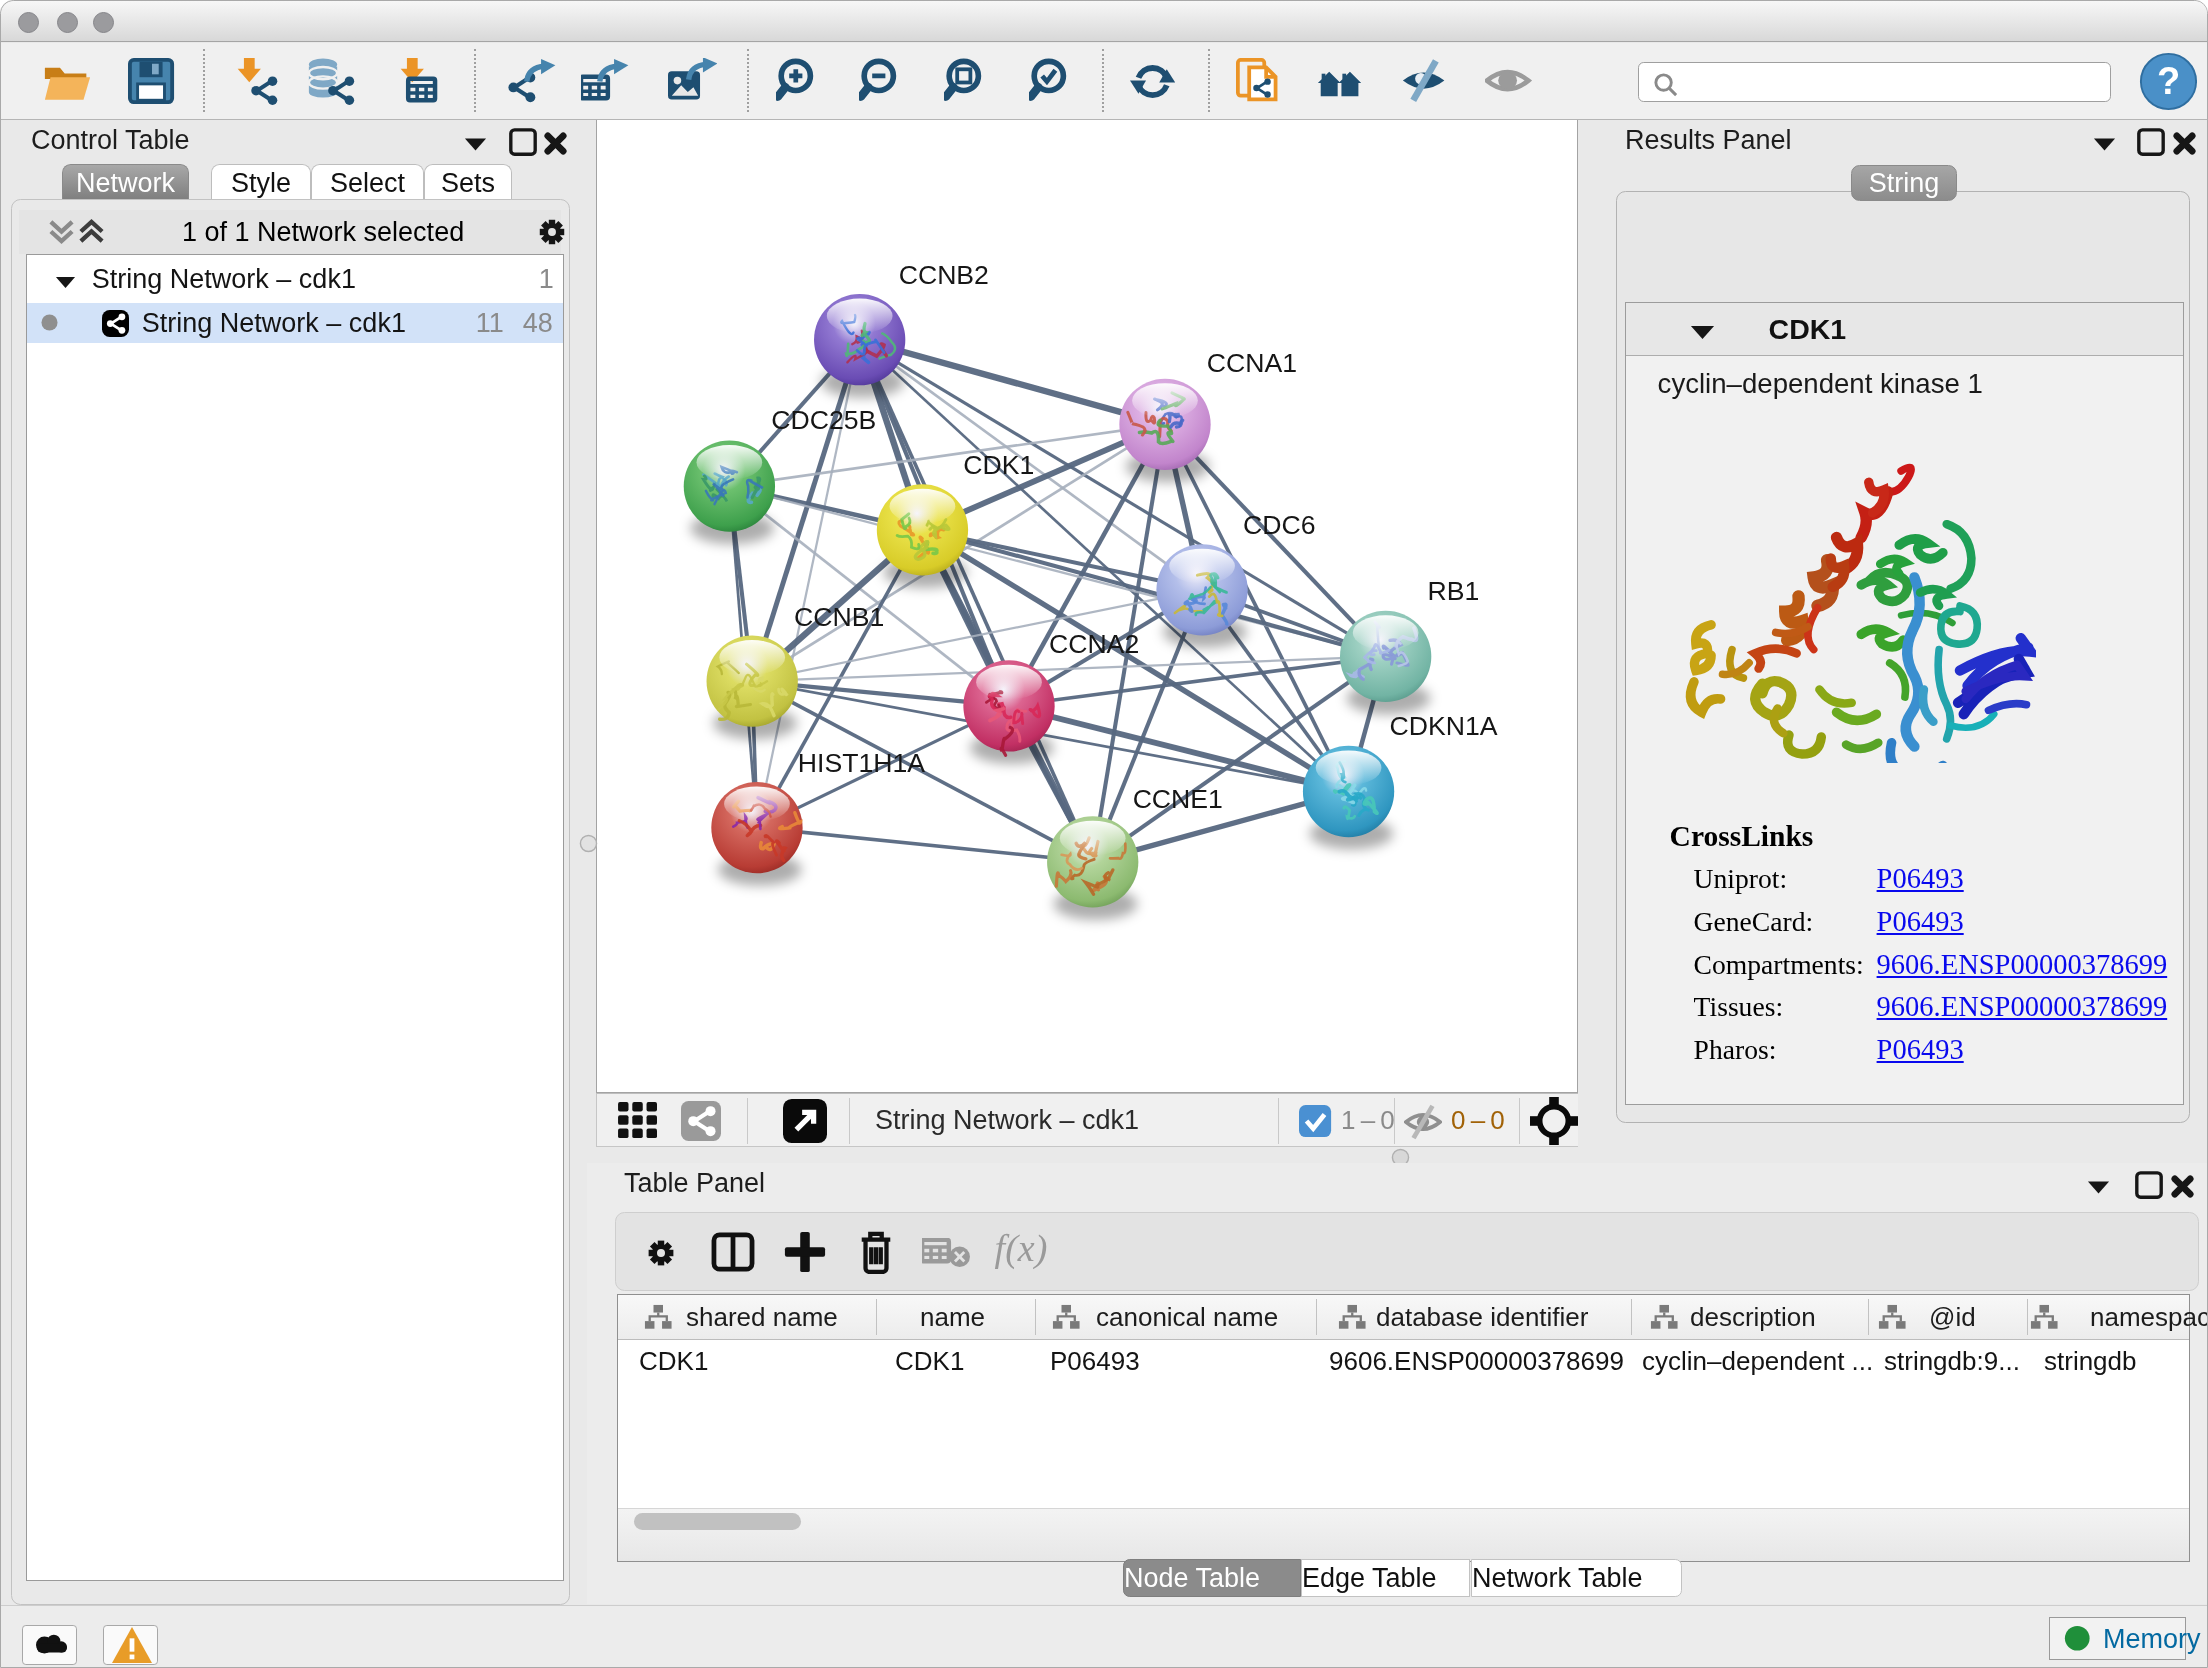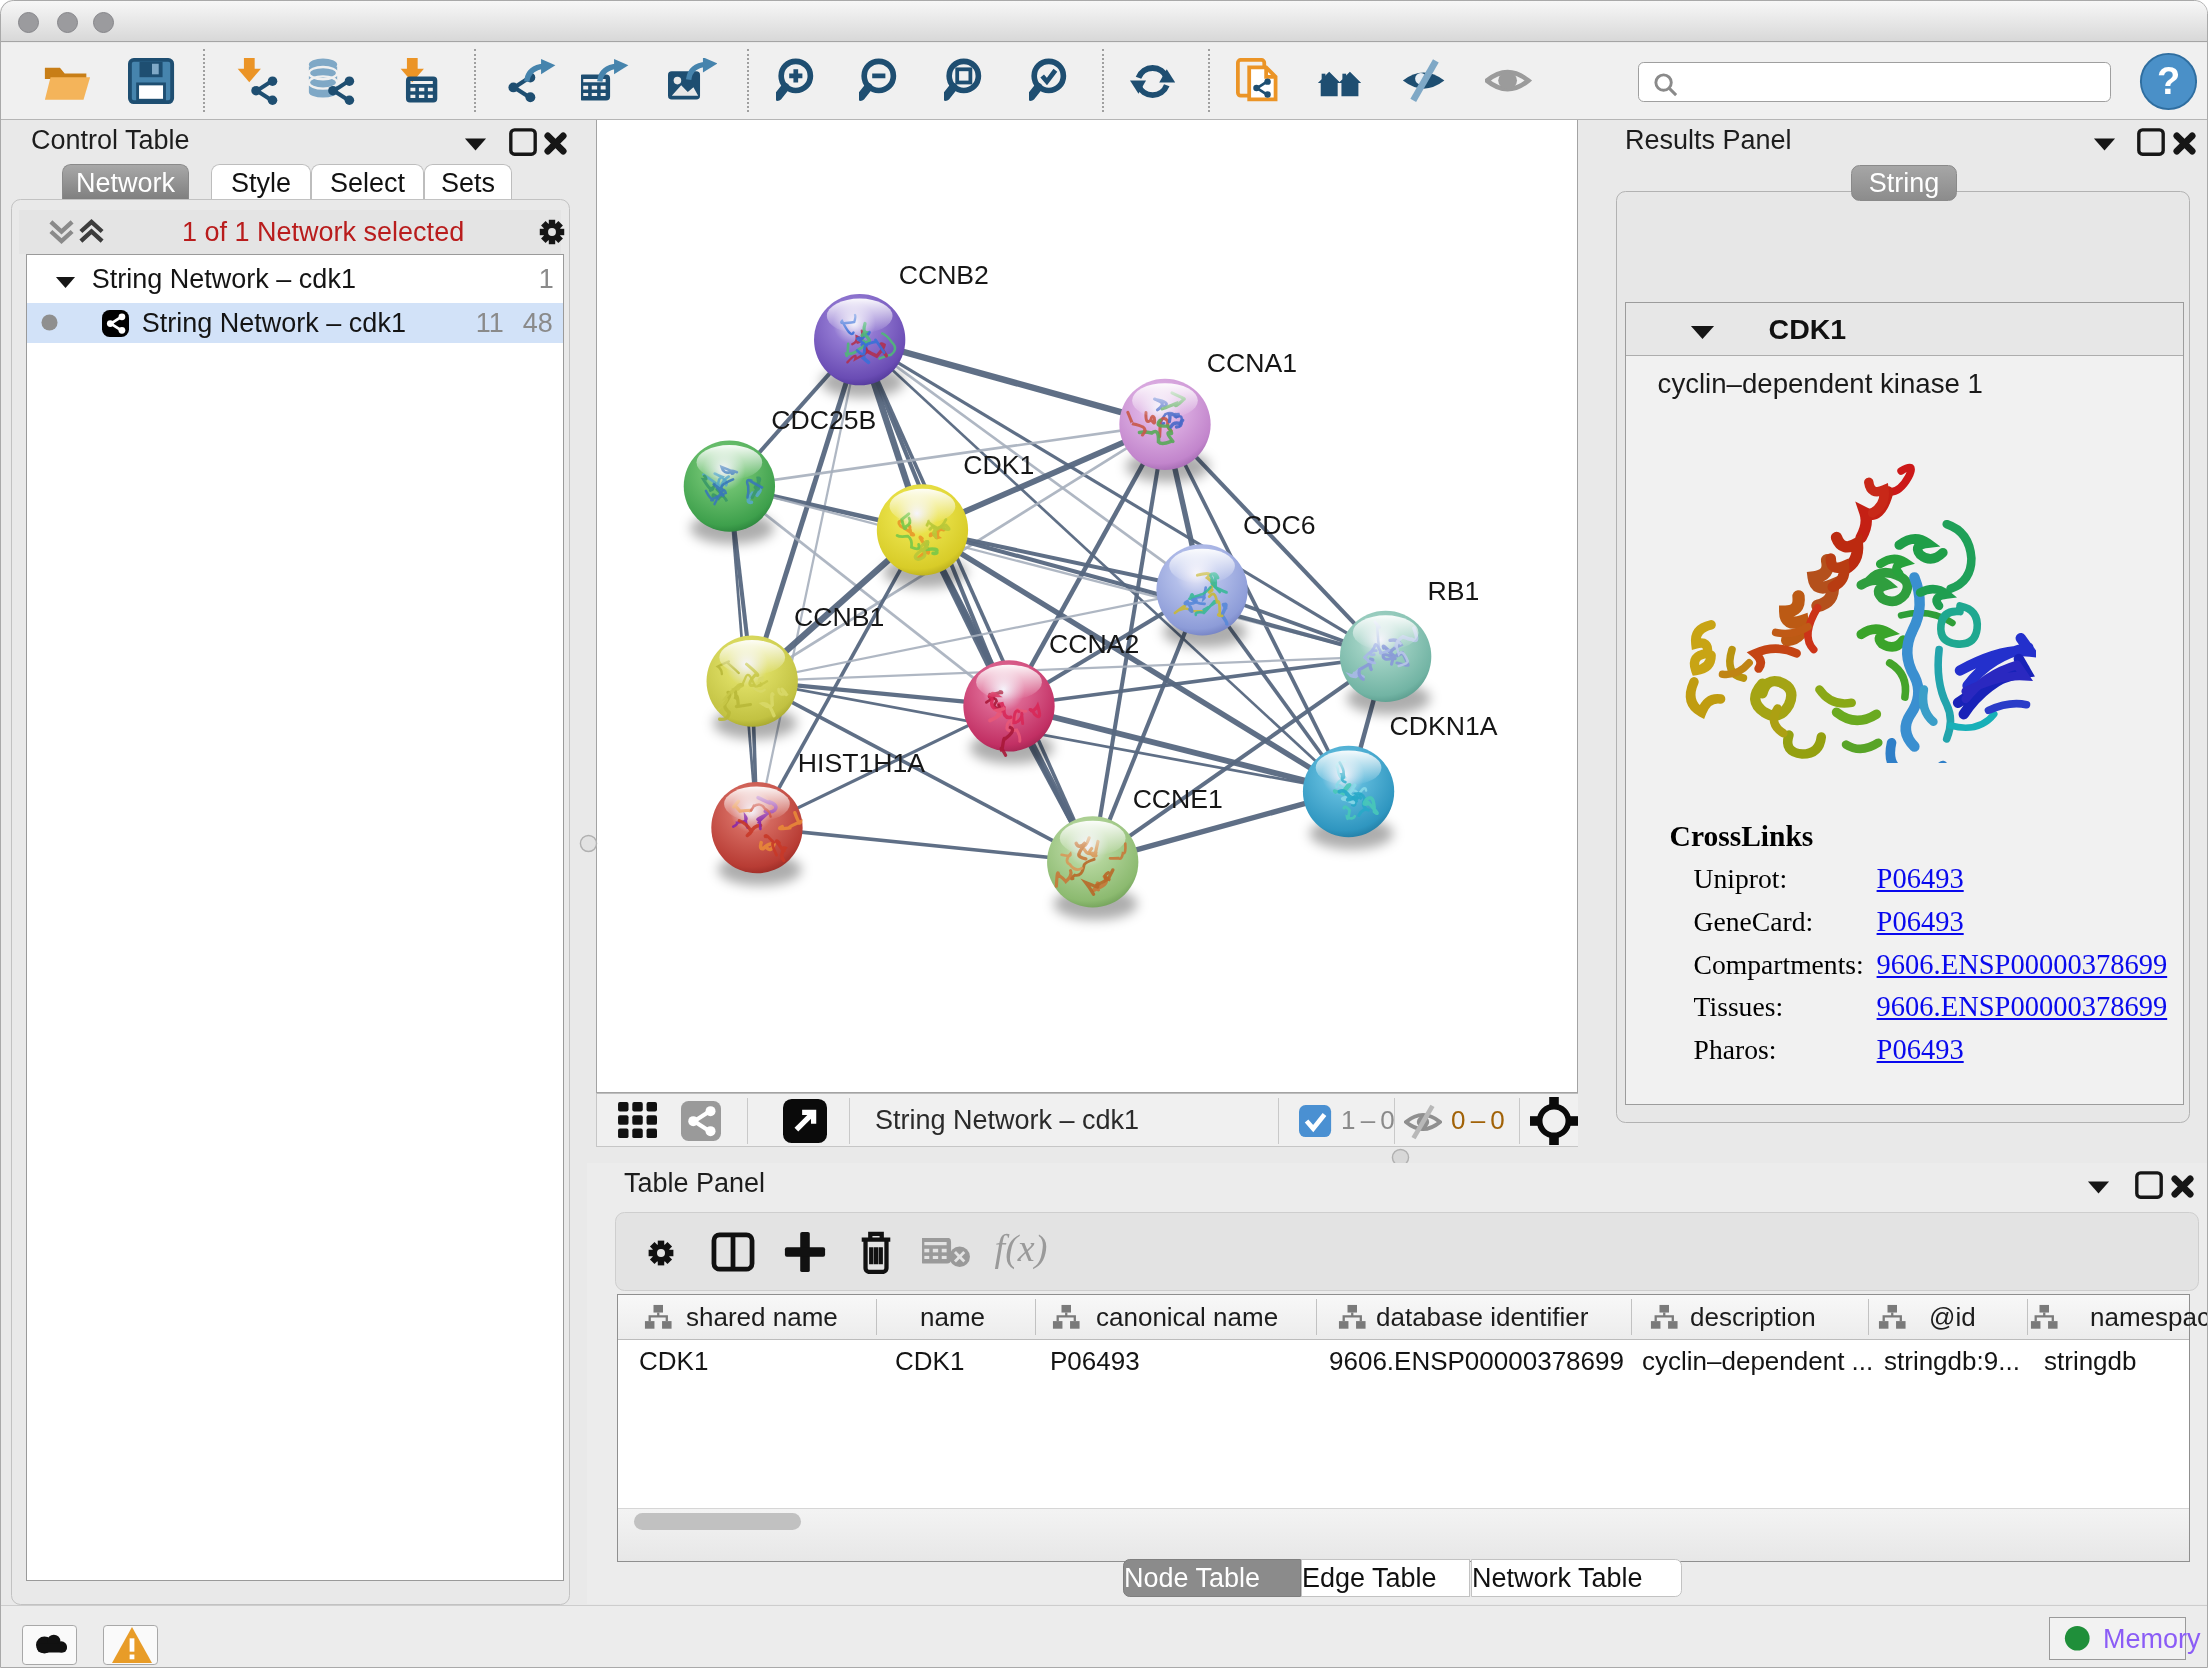--- a/index.html
+++ b/index.html
@@ -42,21 +42,21 @@
 #tp-table{position:absolute;left:30px;top:131px;width:1573px;height:268px;background:#fff;border:1px solid #8f8f8f}
 #tp-header{position:absolute;left:0;top:0;width:1571px;height:45px;background:linear-gradient(#f8f8f8,#ececec);border-bottom:1px solid #bcbcbc;font-size:26px;color:#1c1c1c}
 .th{position:absolute;top:0;height:44px;line-height:44px}
 .thsep{position:absolute;top:3.8px;height:36px;width:1px;background:#c2c2c2}
 .td{position:absolute;top:45px;height:42px;line-height:42px;font-size:26px;color:#141414}
 #tp-scroll{position:absolute;left:0;top:213px;width:1571px;height:53px;background:linear-gradient(#f3f3f3,#e7e7e7);border-top:1px solid #d6d6d6}
 #tp-thumb{position:absolute;left:16px;top:3.8px;width:167px;height:17px;background:#c1c1c1;border-radius:8.6px}
 .btab{position:absolute;top:396px;height:38px;background:#fff;border:1px solid #c2c2c2;font-size:27px;color:#111;text-align:left;line-height:36px}
 #statusbar{position:absolute;left:0;top:1604px;width:2208px;height:65px;background:#ececec;border-top:1px solid #cdcdcd}
 .sbtn{position:absolute;top:19px;width:55px;height:40px;background:#fafafa;border:1px solid #a8a8a8;border-radius:3.8px}
-#membtn{position:absolute;left:2048px;top:10.5px;width:137px;height:43px;background:#f2f2f2;border:1px solid #9a9a9a;font-size:27px;color:#8b5cf6;}
+#membtn{position:absolute;left:2048px;top:10.5px;width:137px;height:43px;background:#f2f2f2;border:1px solid #9a9a9a;font-size:27px;color:#0369a1;}
 .nodelabel{font-family:"Liberation Sans",sans-serif;font-size:28px;fill:#161616}
 </style></head><body>
 <div id="win">
     <div id="titlebar">
       <div class="tl" style="left:17px"></div>
       <div class="tl" style="left:56px"></div>
       <div class="tl" style="left:92px"></div>
     </div>
     <div id="toolbar">
       <div class="tbsep" style="left:202px"></div>
@@ -257,21 +257,21 @@
               <path d="M3,4 L14,14 L25,4"></path>
               <path d="M3,14 L14,24 L25,14"></path>
             </g>
           </svg>
           <svg class="abs" style="left:59px;top:8.6px" width="27" height="27" viewBox="0 0 28 28">
             <g fill="none" stroke="#3c3c3c" stroke-width="4.5">
               <path d="M3,14 L14,4 L25,14"></path>
               <path d="M3,24 L14,14 L25,24"></path>
             </g>
           </svg>
-          <div class="abs" style="left:133px;top:0;width:342px;text-align:center;font-size:27px;line-height:44px;color:#b91c1c">1 of 1 Network selected</div>
+          <div class="abs" style="left:133px;top:0;width:342px;text-align:center;font-size:27px;line-height:44px;color:#000000">1 of 1 Network selected</div>
           <svg class="abs" style="left:517px;top:6.7px" width="32" height="32" viewBox="0 0 34 34">
             <g transform="translate(17,17)" fill="#161616">
               <rect x="-3.4" y="-13" width="6.8" height="7" transform="rotate(0)"></rect>
               <rect x="-3.4" y="-13" width="6.8" height="7" transform="rotate(45)"></rect>
               <rect x="-3.4" y="-13" width="6.8" height="7" transform="rotate(90)"></rect>
               <rect x="-3.4" y="-13" width="6.8" height="7" transform="rotate(135)"></rect>
               <rect x="-3.4" y="-13" width="6.8" height="7" transform="rotate(180)"></rect>
               <rect x="-3.4" y="-13" width="6.8" height="7" transform="rotate(225)"></rect>
               <rect x="-3.4" y="-13" width="6.8" height="7" transform="rotate(270)"></rect>
               <rect x="-3.4" y="-13" width="6.8" height="7" transform="rotate(315)"></rect>

